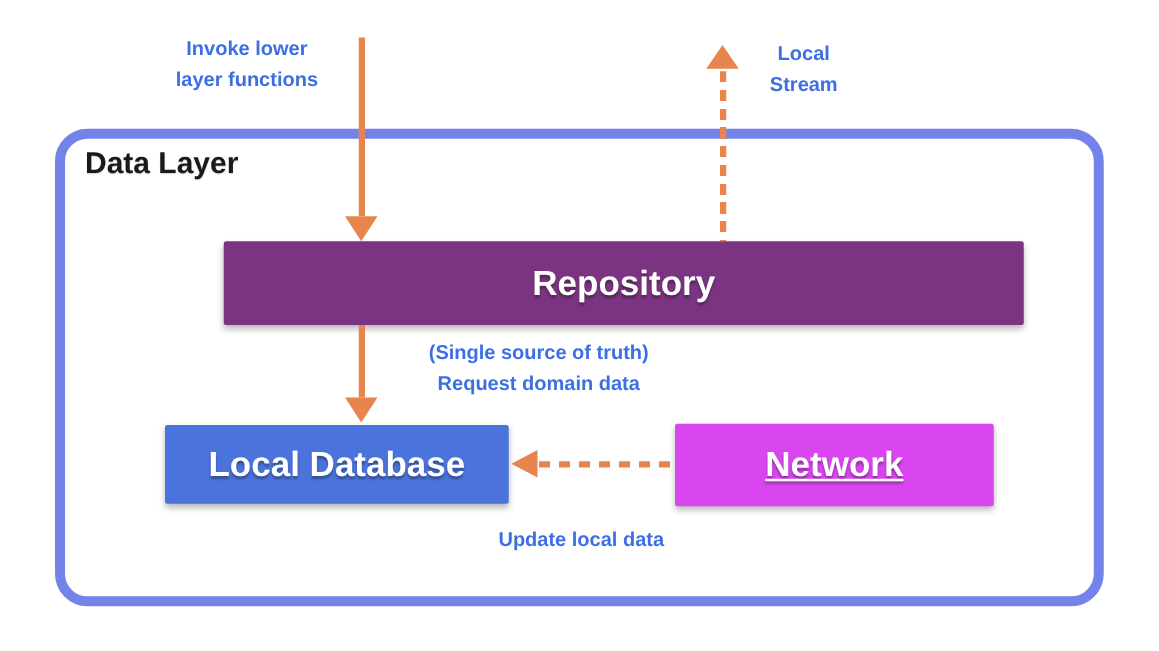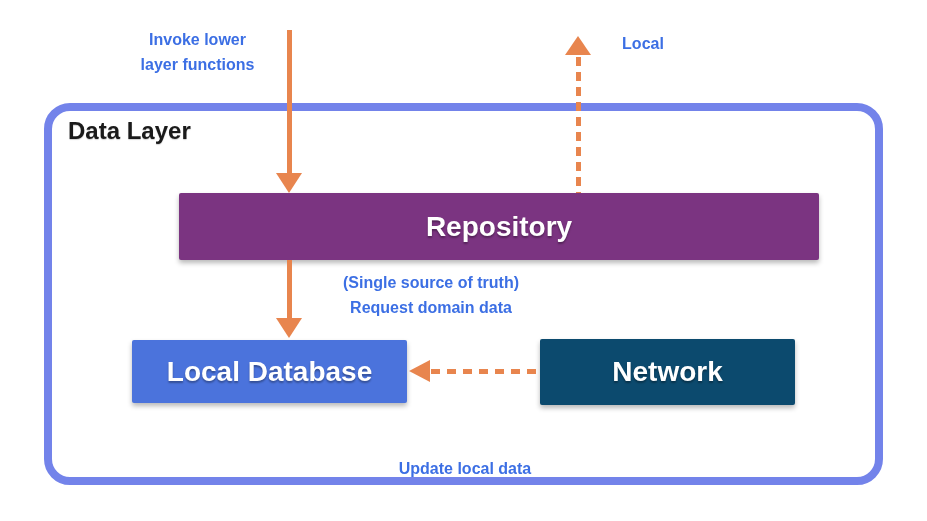--- a/index.html
+++ b/index.html
@@ -56,21 +56,21 @@
     position: absolute;
     color: #3C6FE4;
     font-size: 16px;
     font-weight: 700;
     line-height: 25px;
     text-align: center;
   }
   .lbl-invoke  { left: 105px; top: 27px;  width: 185px; }
   .lbl-stream  { left: 598px; top: 31px;  width: 90px;  }
   .lbl-request { left: 296px; top: 270px; width: 270px; }
-  .lbl-update  { left: 330px; top: 420px; width: 270px; margin-top: 36px; }
+  .lbl-update  { left: 330px; top: 420px; width: 270px; }
 
   
   .stem-v-solid {
     position: absolute;
     width: 5px;
     background: #E8854E;
   }
   .stem-v-dashed {
     position: absolute;
     width: 5px;
@@ -126,40 +126,41 @@
     <div>Invoke lower</div>
     <div>layer functions</div>
   </div>
   <div>
     <div class="stem-v-solid invoke-stem"></div>
     <div class="head head-down invoke-head"></div>
   </div>
 
   <div class="edge-label lbl-stream">
     <div>Local</div>
+    <div>Stream</div>
   </div>
   <div>
     <div class="head head-up stream-head"></div>
     <div class="stem-v-dashed stream-stem"></div>
   </div>
 
   <div class="node node-repository" style="background: rgb(123, 52, 129); margin-left: 36px;">Repository</div>
 
   <div>
     <div class="stem-v-solid request-stem"></div>
     <div class="head head-down request-head"></div>
   </div>
   <div class="edge-label lbl-request">
     <div>(Single source of truth)</div>
     <div>Request domain data</div>
   </div>
 
   <div class="node node-local-db" style="background: rgb(75, 115, 220);">Local Database</div>
 
-  <div class="node node-network" style="background: #0c4a6e;">Network</div>
+  <div class="node node-network" style="background: #d946ef; text-decoration: underline;">Network</div>
 
   <div>
     <div class="head head-left update-head"></div>
     <div class="stem-h-dashed update-stem"></div>
   </div>
   <div class="edge-label lbl-update">Update local data</div>
 
 </div>
 
 </body></html>

